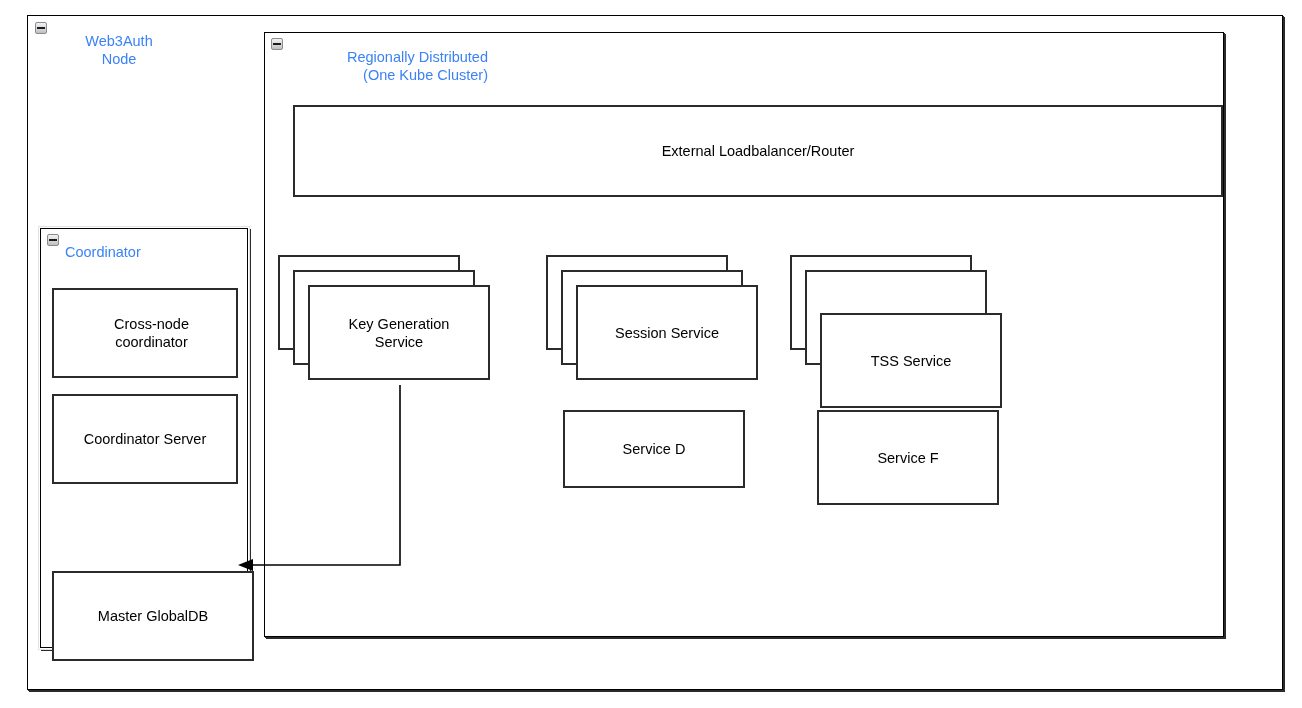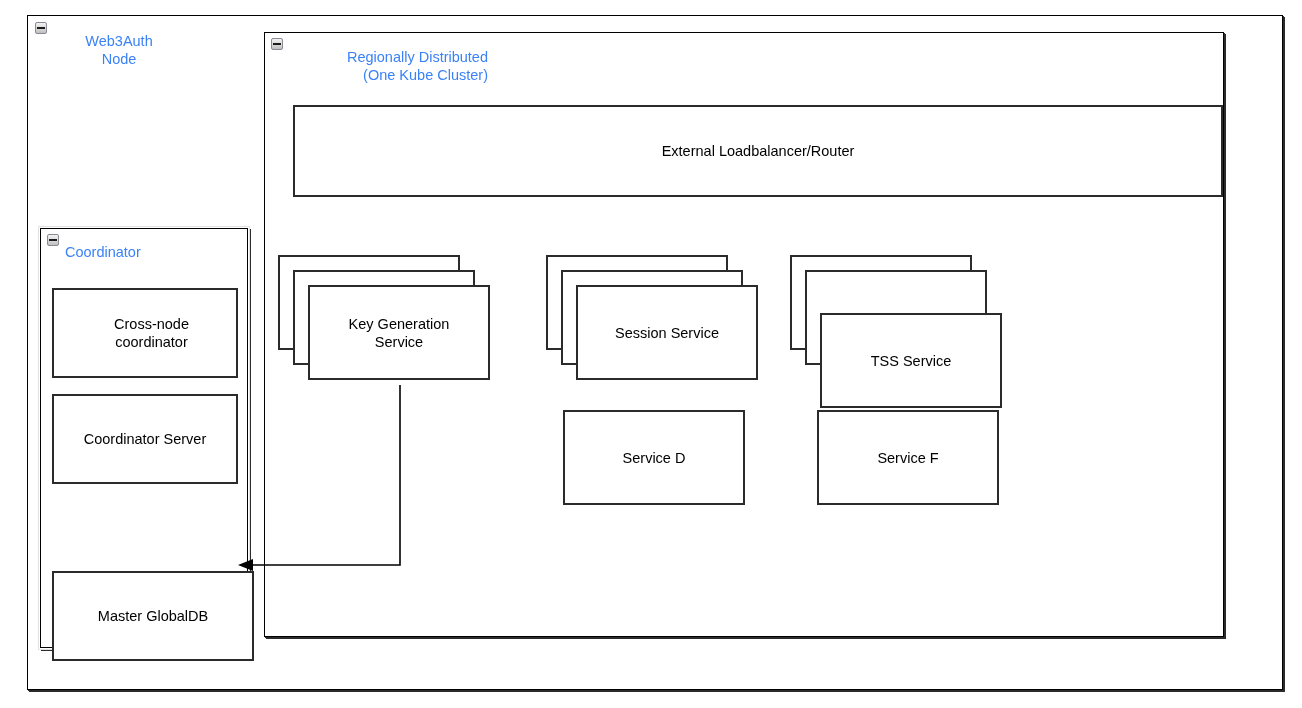--- a/index.html
+++ b/index.html
@@ -149,21 +149,21 @@
     <div class="layer" style="left:15px; top:15px; width:182px; height:95px;"></div>
     <div class="front" style="left:30px; top:30px; width:182px; height:95px;">Session Service</div>
   </div>
 
   <div class="stack" style="left:790px; top:255px; width:212px; height:125px;">
     <div class="layer" style="left:0px;  top:0px;  width:182px; height:95px;"></div>
     <div class="layer" style="left:15px; top:15px; width:182px; height:95px;"></div>
     <div class="front" style="left:30px; top:30px; width:182px; height:95px;margin-top:28px;">TSS Service</div>
   </div>
 
-  <div class="abs node thin" style="left:563px; top:410px; width:182px; height:95px;">Service D</div>
+  <div class="abs node thin" style="left:563px; top:410px; width:182px; height:78px;">Service D</div>
 
   <div class="abs node thin" style="left:817px; top:410px; width:182px; height:95px;text-align:right;">Service F</div>
 
   <div class="abs container framed" style="left:40px; top:228px; width:208px; height:420px;">
   </div>
 
   <div class="collapse-icon" style="left:47px; top:234px;"></div>
 
   <div class="container-title" style="left:65px; top:243px; width:110px; text-align:left;">Coordinator</div>
 

